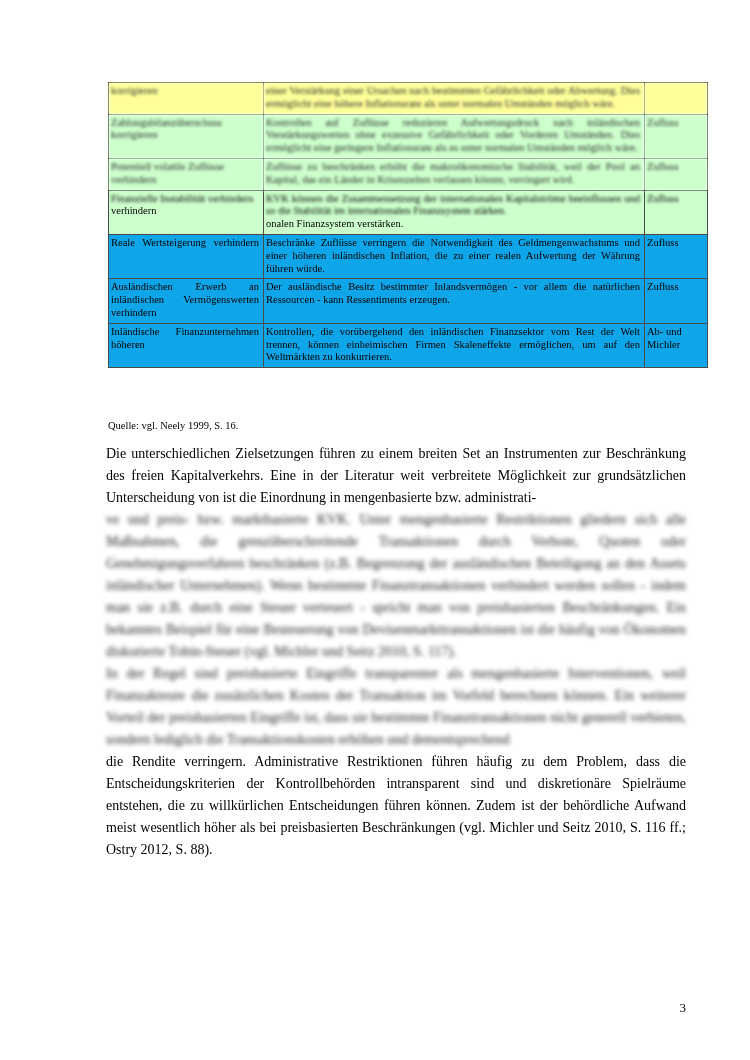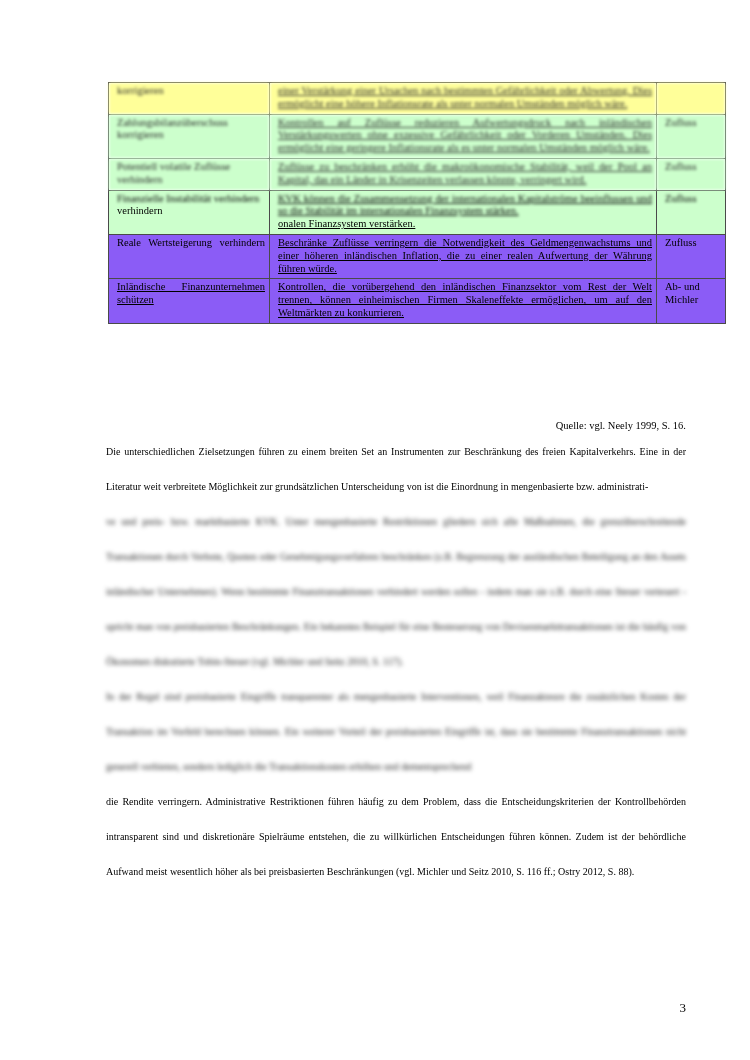--- a/index.html
+++ b/index.html
@@ -30,67 +30,66 @@
     width: 578px;
   }
   table.kvk {
     border-collapse: collapse;
     width: 578px;
     table-layout: fixed;
   }
   table.kvk td {
     border: 1px solid #4a4a4a;
     vertical-align: top;
-    padding: 2px 4px 3px 8px;
+    padding: 2px 4px 3px 2px;
     font-size: 10.5px;
     line-height: 1.22;
   }
   td.c1 { width: 148px; }
   td.c2 { width: 374px; }
   td.c3 { width: 56px; }
 
   .just-between {
     text-align: justify;
     text-align-last: justify;
   }
   .just {
     text-align: justify;
-    text-decoration: underline;
   }
 
   
   .blur td {
     filter: blur(1.6px);
     color: #2b2b2b;
   }
   .blur-cell {
     filter: blur(1.6px);
   }
 
   .row-yellow td { background: #ffff99; }
   .row-green td  { background: #ccffcc; }
-  .row-white td  { background: #8b5cf6; }
+  .row-white td  { background: #0ea5e9; }
 
   .caption {
     position: absolute;
     left: 108px;
     top: 420px;
     width: 578px;
-    text-align: right;
+    text-align: left;
     font-size: 10.5px;
   }
 
   
   .bodytext {
     position: absolute;
     left: 106px;
-    top: 434px;
+    top: 443px;
     width: 580px;
-    font-size: 10px;
-    line-height: 35px;
+    font-size: 14px;
+    line-height: 22px;
     text-align: justify;
   }
   .bodytext p {
     margin: 0;
     text-align: justify;
   }
   .blurline {
     filter: blur(2.1px);
     color: #262626;
   }
@@ -136,21 +135,26 @@
           <td class="c3">
             <span class="blur-cell">Zufluss</span>
           </td>
         </tr>
         <tr class="row-white">
           <td class="c1 just-between">Reale Wertsteigerung verhindern</td>
           <td class="c2 just">Beschränke Zuflüsse verringern die Notwendigkeit des Geldmengenwachstums und einer höheren inländischen Inflation, die zu einer realen Aufwertung der Währung führen würde.</td>
           <td class="c3">Zufluss</td>
         </tr>
         <tr class="row-white">
-          <td class="c1 just">Inländische Finanzunternehmen schützen</td>
+          <td class="c1 just">Ausländischen Erwerb an inländischen Vermögenswerten verhindern</td>
+          <td class="c2 just">Der ausländische Besitz bestimmter Inlandsvermögen - vor allem die natürlichen Ressourcen - kann Ressentiments erzeugen.</td>
+          <td class="c3">Zufluss</td>
+        </tr>
+        <tr class="row-white">
+          <td class="c1 just">Inländische Finanzunternehmen höheren</td>
           <td class="c2 just">Kontrollen, die vorübergehend den inländischen Finanzsektor vom Rest der Welt trennen, können einheimischen Firmen Skaleneffekte ermöglichen, um auf den Weltmärkten zu konkurrieren.</td>
           <td class="c3">Ab- und Michler</td>
         </tr>
       </tbody>
     </table>
   </div>
 
   <div class="caption">Quelle: vgl. Neely 1999, S. 16.</div>
 
   <div class="bodytext">

